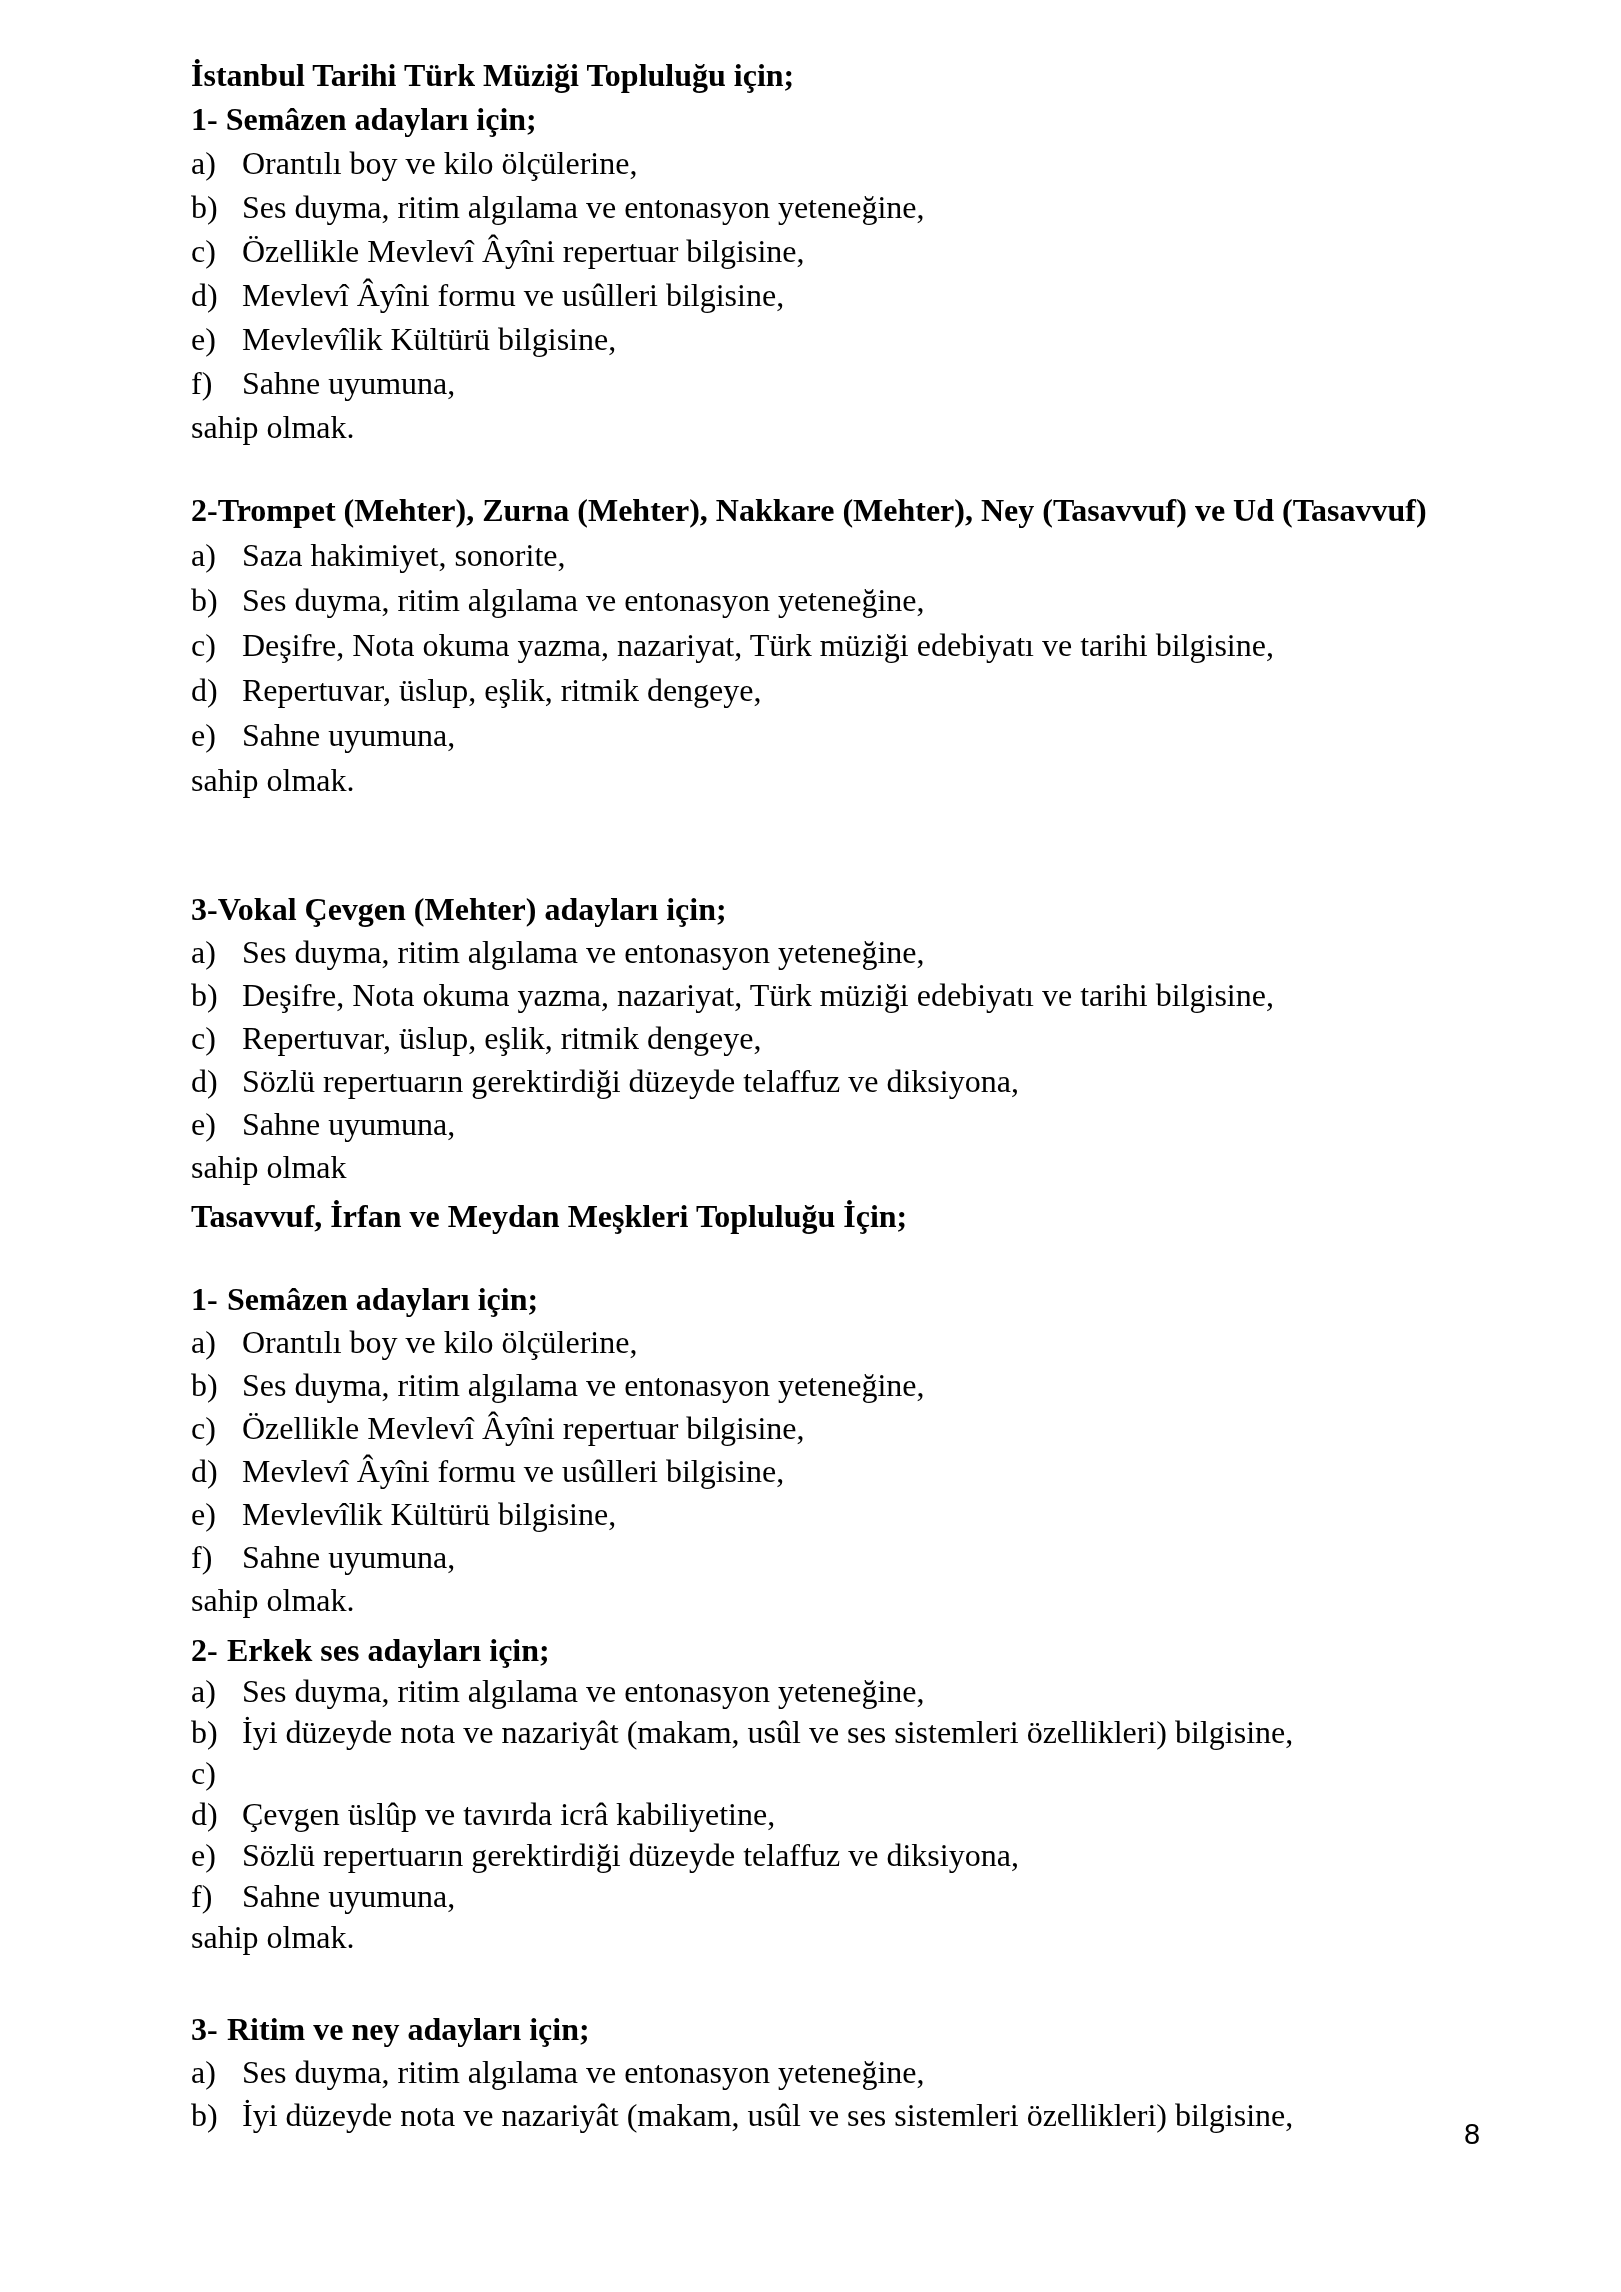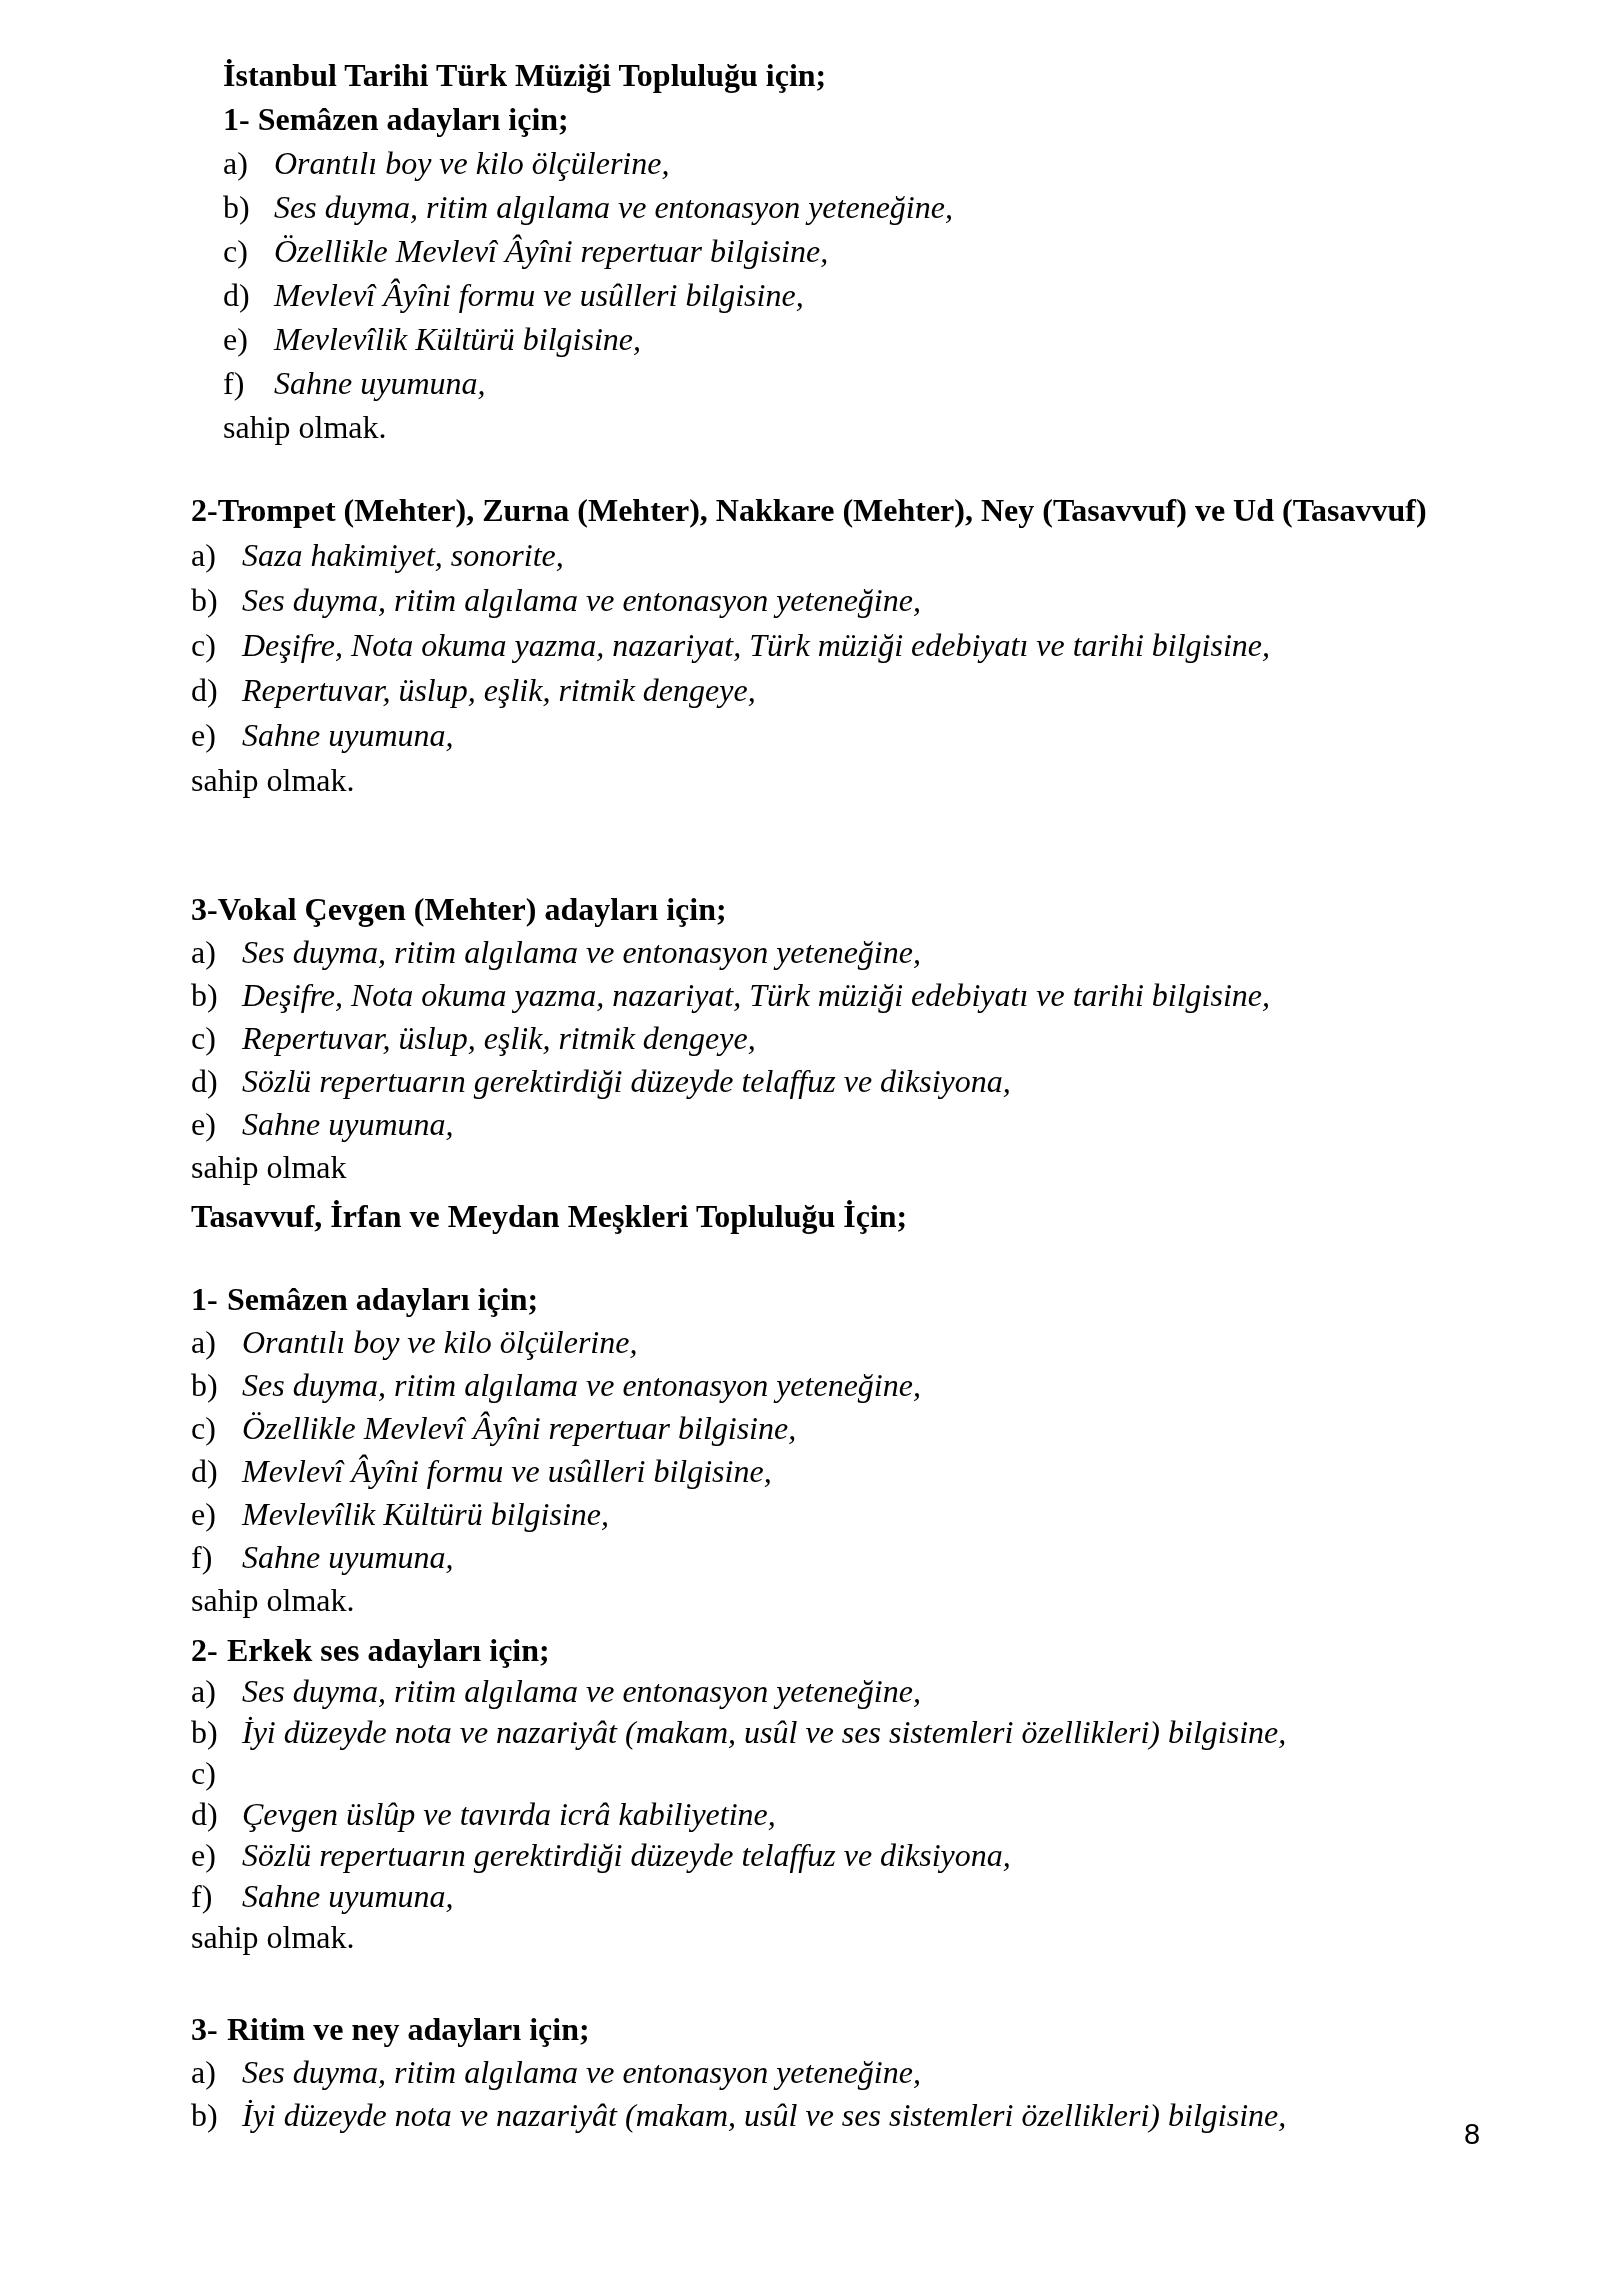--- a/index.html
+++ b/index.html
@@ -4,28 +4,28 @@
 <style>
   html,body{margin:0;padding:0;background:#ffffff;}
   body{
     width:1621px;height:2293px;position:relative;
     font-family:"Liberation Serif", serif;
     color:#000;font-size:32px;
   }
   .page{position:absolute;inset:0;background:#fff;overflow:hidden;}
   .sec{position:absolute;left:191px;right:157px;}
   .sec h2,.sec h3{margin:0;font-size:32px;font-weight:bold;white-space:nowrap;}
-  .lh45{line-height:44px;margin-left:32px;}
+  .lh45{line-height:44px;}
   .lh46{line-height:45px;}
   .lh44{line-height:43px;margin-top:19px;}
   .lh42{line-height:41px;}
   .lh40{line-height:39px;}
   .li{display:flex;}
   .mk{flex:0 0 51px;width:51px;}
-  .tx{white-space:nowrap;font-style:italic;}
+  .tx{white-space:nowrap;}
   .closing{white-space:nowrap;}
   .hnum{display:inline-block;width:36px;}
   .pagenum{
     position:absolute;top:2117px;left:1464px;
     font-family:"Liberation Sans", sans-serif;
     font-size:29px;line-height:35px;color:#000;
   }
 </style>
 </head>
 <body>

